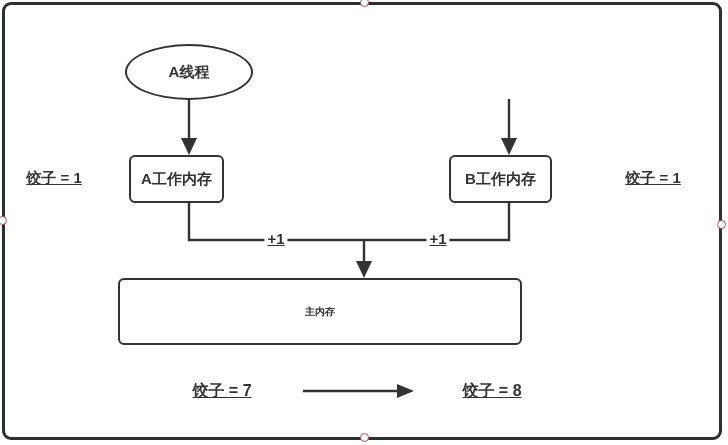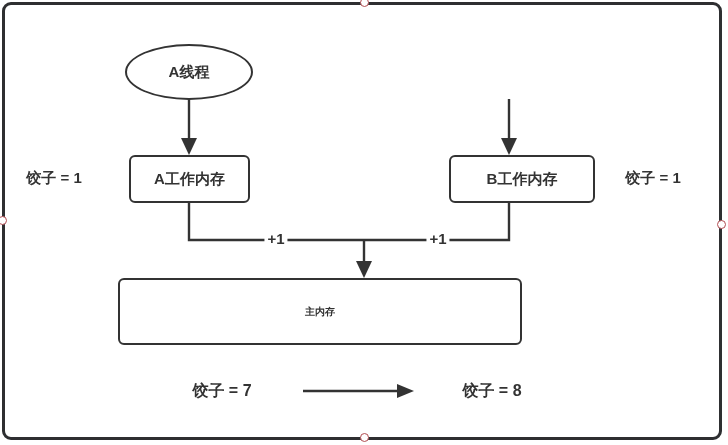--- a/index.html
+++ b/index.html
@@ -50,31 +50,32 @@
     border: 2.5px solid var(--line, #333333);
     box-sizing: border-box;
     z-index: 2;
     font-weight: 700;
     color: var(--text, #333333);
   }
   .ellipse { border-radius: 50%; font-size: 15px; }
   .ellipse-a { left: 125px; top: 44px; width: 128px; height: 56px; }
   .ellipse-b { left: 445px; top: 44px; width: 128px; height: 55px; }
   .rect { border-radius: 6px; font-size: 15px; }
-  .box-a { left: 129px; top: 155px; width: 121px; height: 48px; text-align: right; }
-  .box-b { left: 449px; top: 155px; width: 146px; height: 48px; }
+  .box-a { left: 129px; top: 155px; width: 95px; height: 48px; text-align: right; }
+  .box-b { left: 449px; top: 155px; width: 103px; height: 48px; }
   .main-memory { left: 118px; top: 278px; width: 404px; height: 67px; font-size: 10px; align-items: center; }
 
   .floating-label {
     position: absolute;
     font-weight: 700;
     color: var(--text, #333333);
     text-align: center;
     z-index: 3;
     white-space: nowrap;
+    text-decoration: underline;
   }
   .side-left  { left: 18px;  top: 169px; width: 72px; font-size: 15px; }
   .side-right { left: 617px; top: 169px; width: 72px; font-size: 15px; }
   .plus {
     font-size: 15px;
     background: #ffffff;
     padding: 0 3px;
     transform: translateX(-50%);
     top: 230px;
   }

